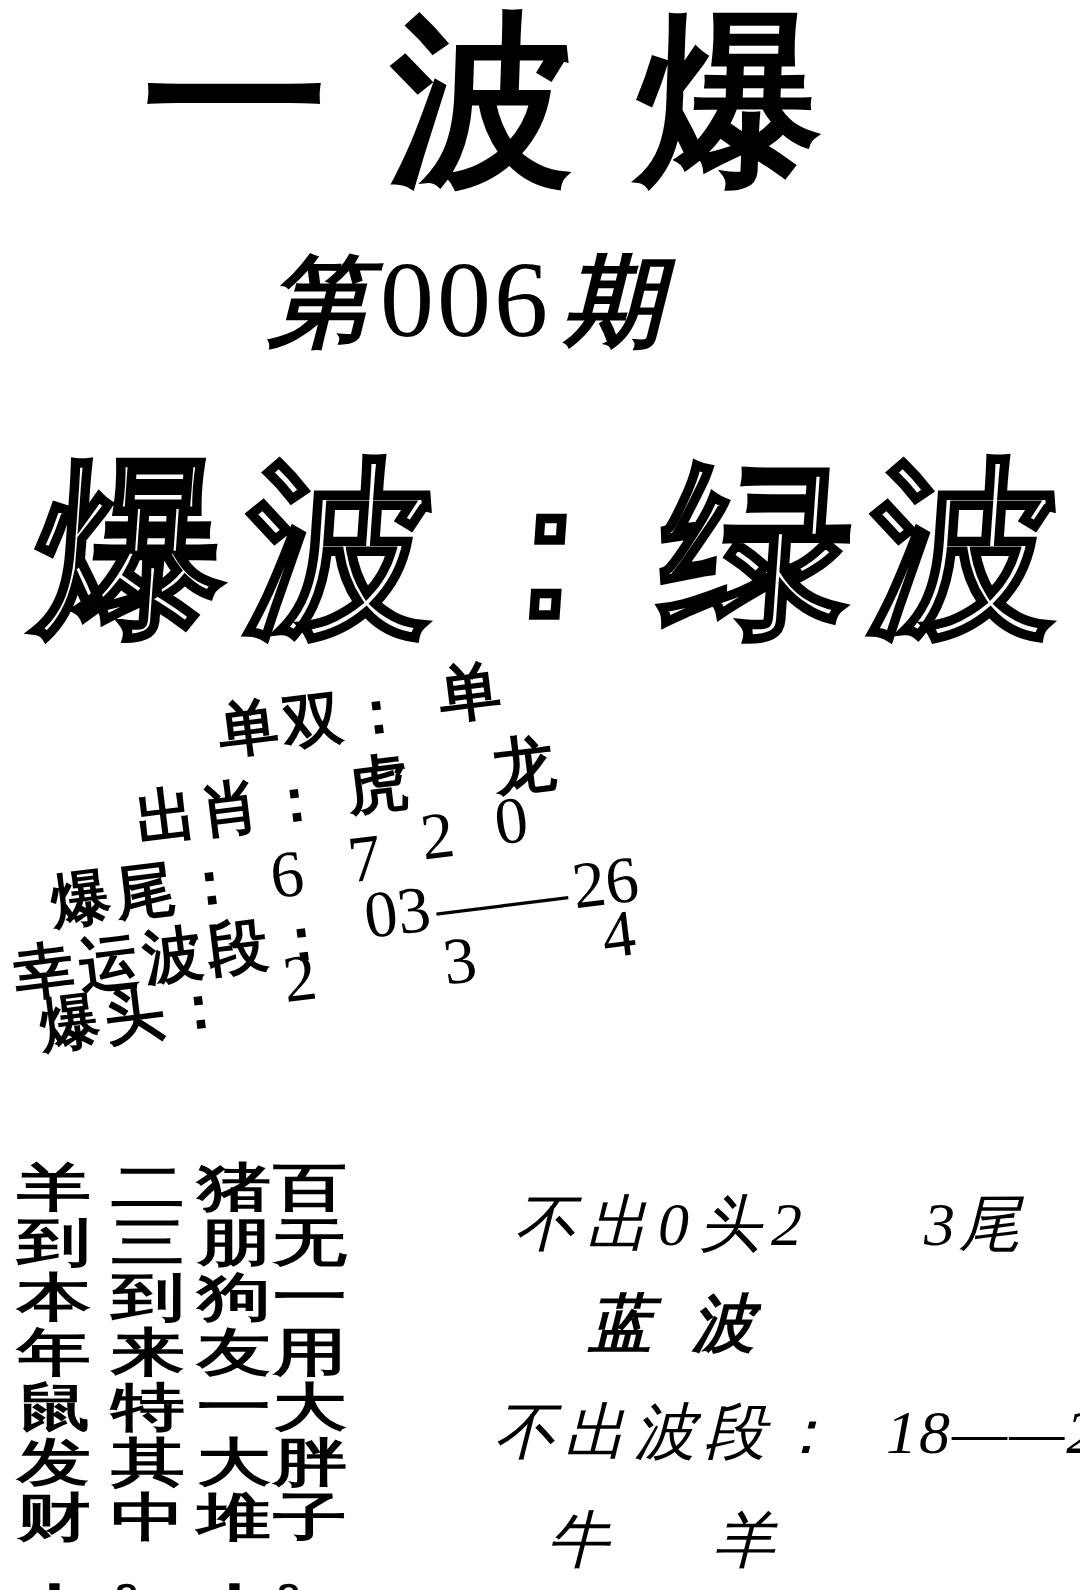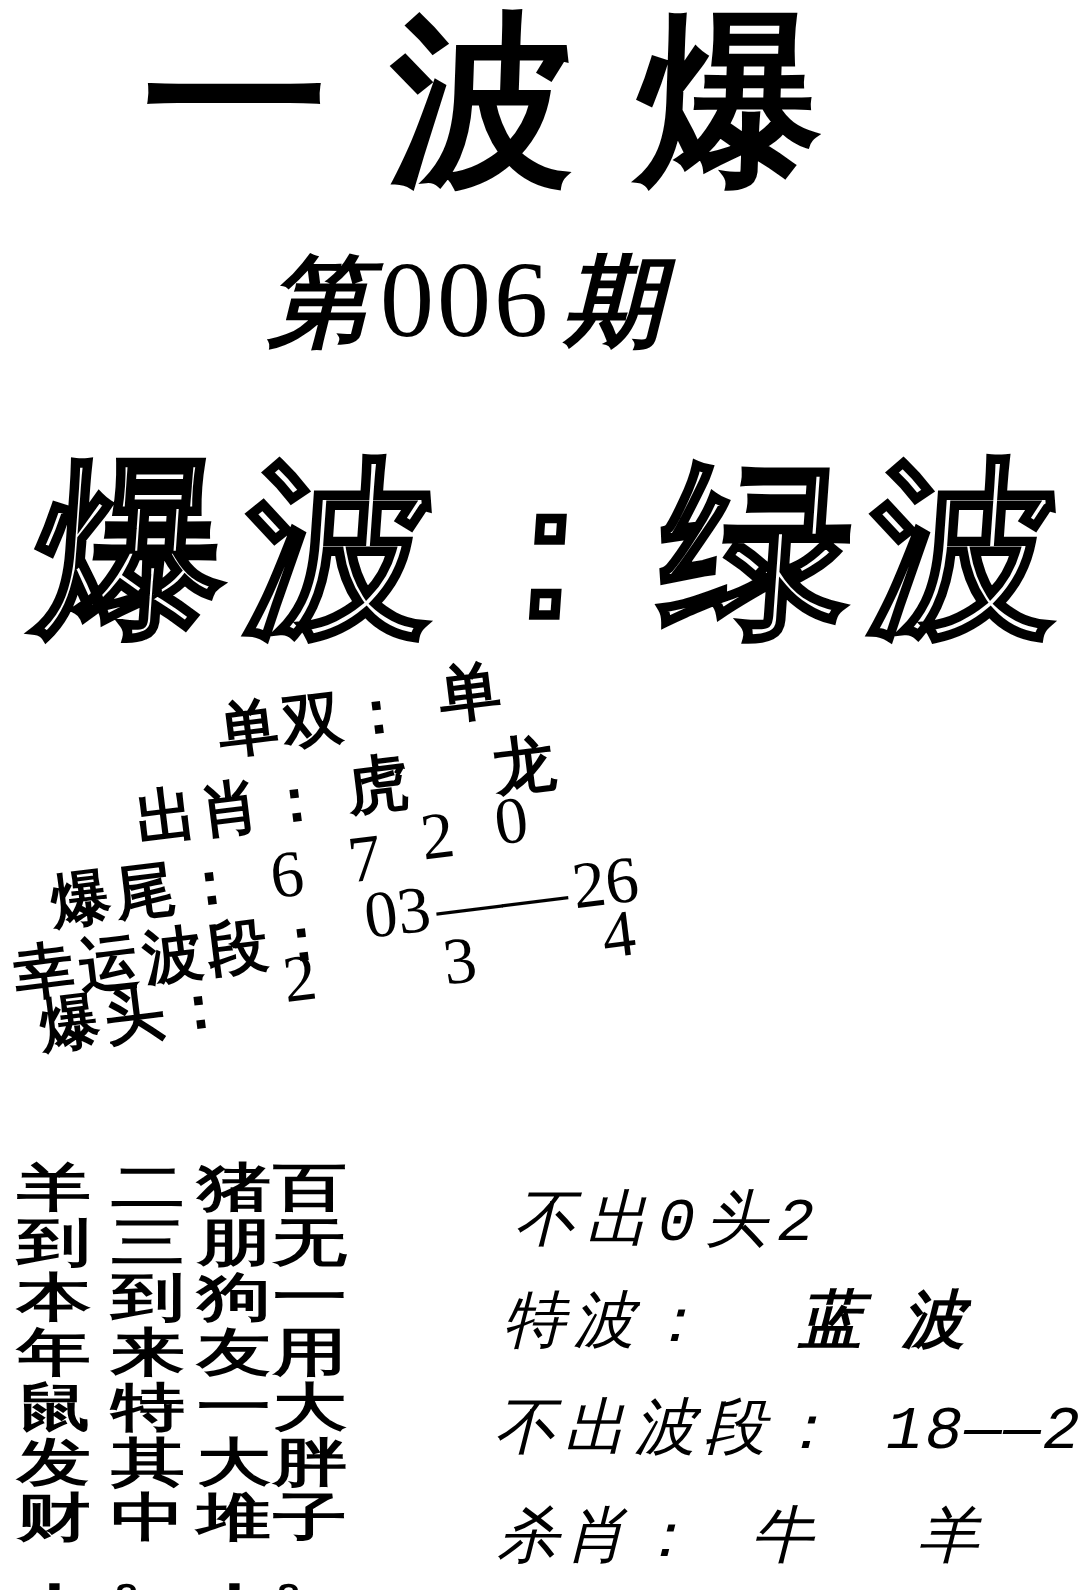--- a/index.html
+++ b/index.html
@@ -126,21 +126,20 @@
 
   
   .note {
     position: absolute;
     display: flex;
     align-items: flex-end;
     white-space: nowrap;
     font-style: italic;
     font-size: 62px;
     line-height: 1.1;
-    font-family: Liberation Mono, monospace;
   }
   .npart { display: inline-block; }
 
   .n1 { left: 514px; top: 1190px; }
   .n1 .part-a { letter-spacing: 10px; }
   .n1 .part-b { margin-left: 112px; letter-spacing: 4px; }
 
   .n2 { left: 503px; top: 1290px; }
   .n2 .part-a { letter-spacing: 8px; }
   .n2 .part-b { margin-left: 86px; font-weight: bold; letter-spacing: 40px; font-size: 63px; }
@@ -229,31 +228,30 @@
         <span class="pchar">用</span>
         <span class="pchar">大</span>
         <span class="pchar">胖</span>
         <span class="pchar">子</span>
         <span class="pchar">。</span>
       </div>
   </div>
 
   <div class="note n1">
     <span class="npart part-a">不出0头2</span>
+    <span class="npart part-b">3尾</span>
   </div>
 
   <div class="note n2">
-    <span class="npart part-a">特波：</span>
     <span class="npart part-b">蓝波</span>
   </div>
 
   <div class="note n3">
     <span class="npart part-a">不出波段：</span>
     <span class="npart part-b">18——28</span>
   </div>
 
   <div class="note n4">
-    <span class="npart part-a">杀肖：</span>
     <span class="npart part-b">牛</span>
     <span class="npart part-c">羊</span>
   </div>
 
 </div>
 
 </body></html>

